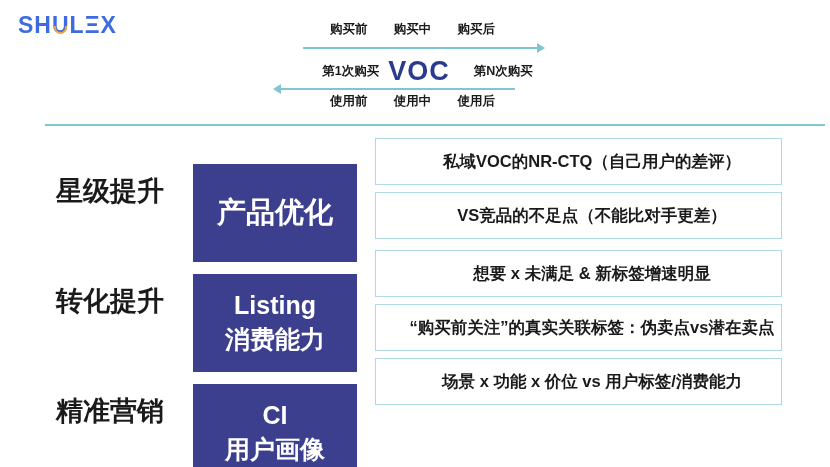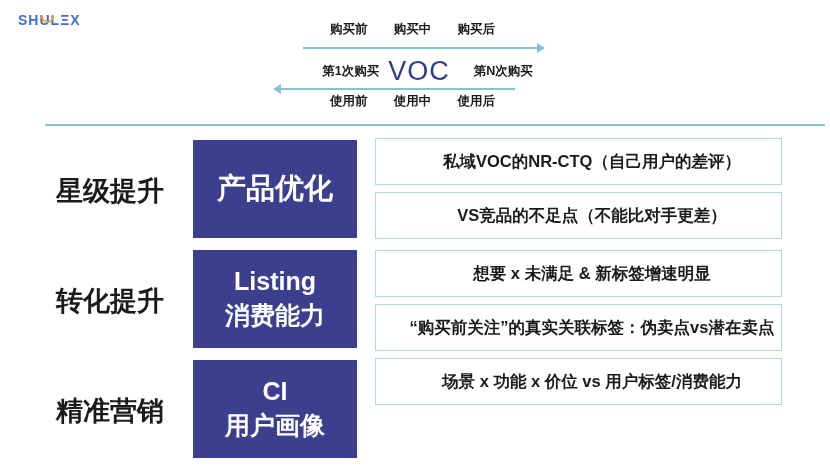--- a/index.html
+++ b/index.html
@@ -1,20 +1,20 @@
 <!DOCTYPE html>
 <html><head>
 <meta charset="utf-8">
 <style>
   html,body{margin:0;padding:0;background:#ffffff;}
   body{font-family:"Liberation Sans","DejaVu Sans",sans-serif;color:#1a1a1a;}
   .canvas{position:relative;width:830px;height:467px;background:#ffffff;overflow:hidden;}
 
   
-  .logo{position:absolute;left:18px;top:12px;font-size:14px;font-weight:800;color:#3e6ce0;letter-spacing:1px;}
+  .logo{position:absolute;left:18px;top:12px;font-size:23px;font-weight:800;color:#3e6ce0;letter-spacing:1px;}
   .logo-u{position:relative;display:inline-block;}
   .logo .smile{position:absolute;left:2px;bottom:5px;width:9px;height:6px;border:2.5px solid #f0a43c;border-top:none;border-radius:0 0 10px 10px;}
 
   
   .node{position:absolute;border:2px solid #aedbe0;border-radius:20px;background:#fff;
         display:flex;align-items:center;justify-content:center;font-size:17px;font-weight:bold;}
   .node.product{left:150px;top:23px;width:86px;height:86px;}
   .node.consumer{left:591px;top:23px;width:89px;height:86px;}
 
   .stages{position:absolute;left:330px;width:165px;display:flex;justify-content:space-between;
@@ -26,30 +26,30 @@
   .arrow-right{left:303px;top:47px;width:234px;}
   .arrow-right::after{content:"";position:absolute;right:-8px;top:-4px;width:0;height:0;
       border-top:5px solid transparent;border-bottom:5px solid transparent;border-left:8px solid #7fc6d2;}
   .arrow-left{left:281px;top:88px;width:234px;}
   .arrow-left::before{content:"";position:absolute;left:-8px;top:-4px;width:0;height:0;
       border-top:5px solid transparent;border-bottom:5px solid transparent;border-right:8px solid #7fc6d2;}
 
   .midrow{position:absolute;left:300px;top:55px;width:240px;height:32px;
           display:flex;align-items:center;justify-content:center;gap:9px;}
   .midrow .smalllabel{font-size:12.5px;font-weight:bold;white-space:nowrap;margin-left:15px;}
-  .voc{font-size:27px;font-weight:400;color:#2b3a8f;letter-spacing:1px;line-height:1;}
+  .voc{font-size:27px;font-weight:700;color:#2b3a8f;letter-spacing:1px;line-height:1;}
 
   .divider{position:absolute;left:45px;top:124px;width:780px;height:2px;background:#7fc6d2;}
 
   
   .row-label{position:absolute;left:40px;width:140px;text-align:center;
              font-size:27px;font-weight:bold;line-height:30px;}
   .dark-box{position:absolute;left:193px;width:164px;height:98px;background:#3b3f8e;
             display:flex;flex-direction:column;align-items:center;justify-content:center;
-            color:#fff;font-weight:bold;font-size:25px;line-height:1.35;text-align:center;}
+            color:#fff;font-weight:bold;font-size:25px;line-height:1.35;text-align:center;margin-top:24px;}
   .dark-box.big{font-size:29px;}
   .dark-box span{display:block;}
   .dark-box span:empty{display:none;}
   .white-box{position:absolute;left:375px;width:378px;height:45px;border:1.5px solid #aedbe0;
              background:#fff;display:flex;align-items:center;justify-content:center;
              font-size:16.5px;font-weight:bold;white-space:nowrap;padding-left:27px;}
 </style>
 </head>
 <body>
 

